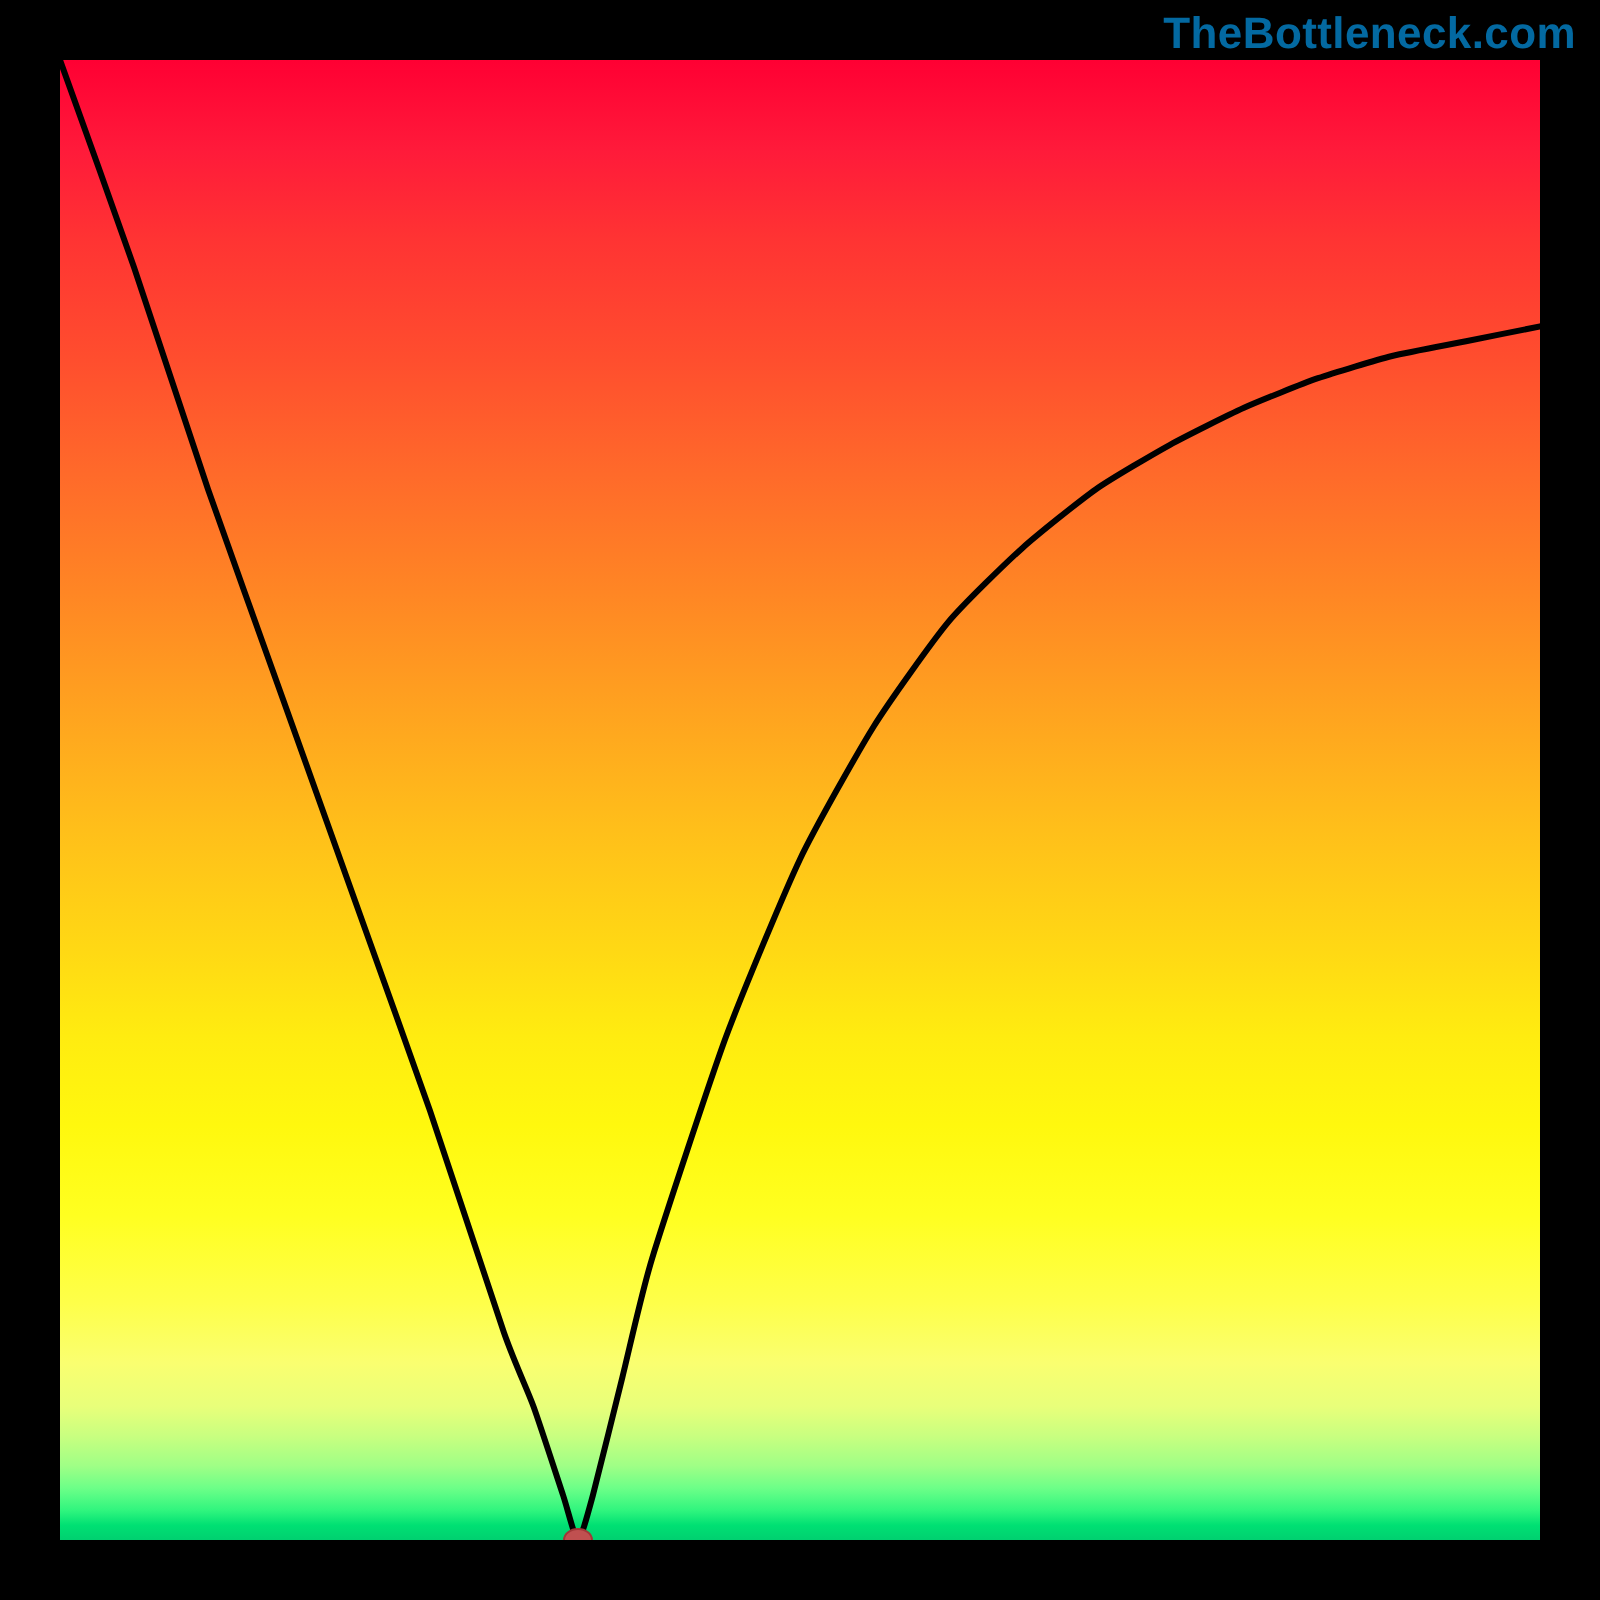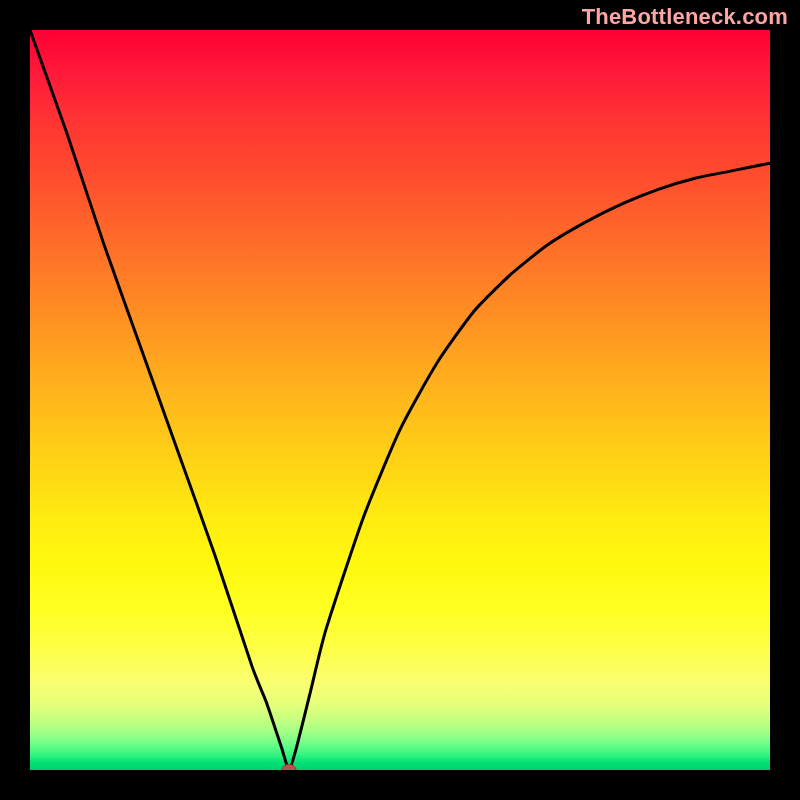--- a/index.html
+++ b/index.html
@@ -14,21 +14,21 @@
   .frame {
     position: relative;
     width: 800px;
     height: 800px;
     background: #000;
   }
   .watermark {
     position: absolute;
     top: 4px;
     right: 12px;
-    color: #fca5a5;
+    color: #0369a1;
     font-size: 22px;
     font-weight: 600;
     letter-spacing: 0.2px;
     user-select: none;
   }
   .plot-area {
     position: absolute;
     left: 30px;
     top: 30px;
     width: 740px;

